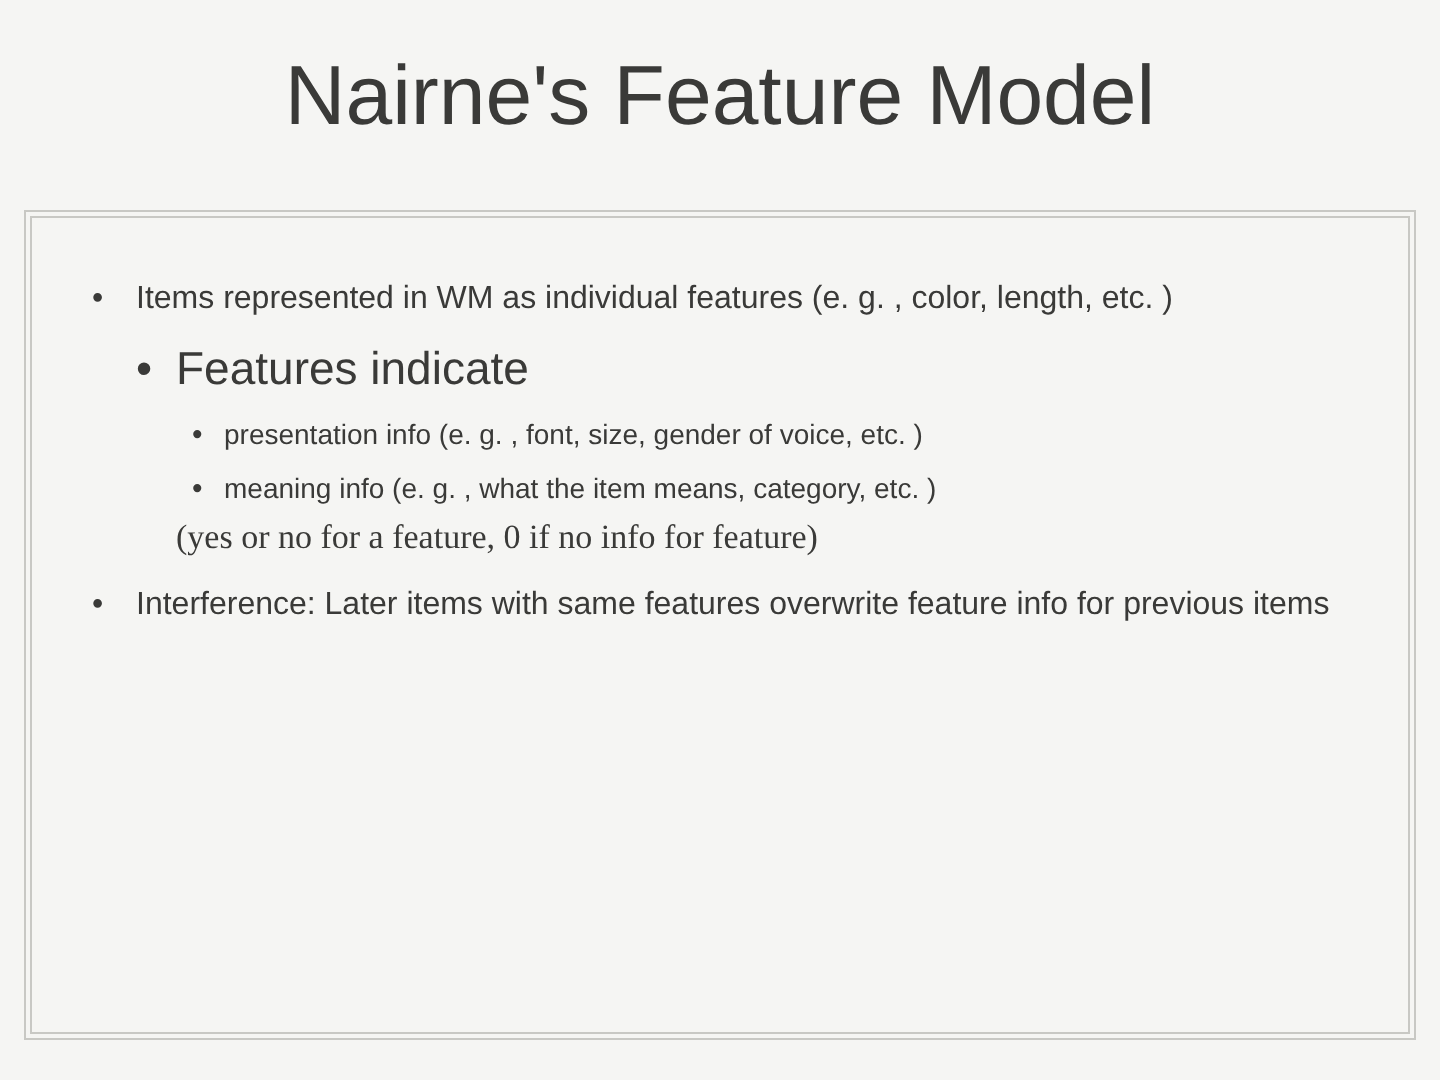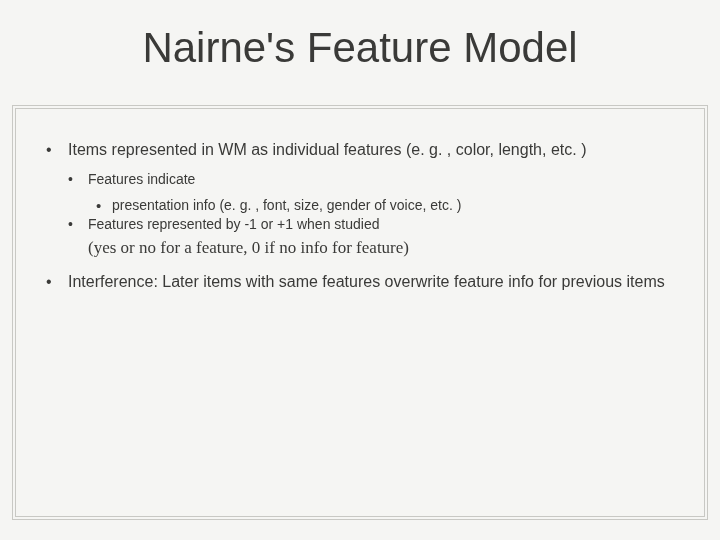--- a/index.html
+++ b/index.html
@@ -57,21 +57,21 @@
     padding-left: 28px;
     position: relative;
   }
   .lvl1::before {
     content: "•";
     position: absolute;
     left: 6px;
     top: 0;
   }
   .lvl2 {
-    font-size: 14px;
+    font-size: 23px;
     line-height: 1.3;
     margin-top: 0;
     padding-left: 48px;
     position: relative;
   }
   .lvl2::before {
     content: "•";
     position: absolute;
     left: 28px;
     top: 0;
@@ -108,23 +108,23 @@
   <div class="border-inner"></div>
 
   <h1 class="title">Nairne's Feature Model</h1>
 
   <div class="content">
     <ul>
       <li class="lvl1">Items represented in WM as individual features (e. g. , color, length, etc. )</li>
       <li>
         <div class="lvl2">Features indicate</div>
         <div class="lvl3">presentation info (e. g. , font, size, gender of voice, etc. )</div>
+        <div class="lvl3">meaning info (e. g. , what the item means, category, etc. )</div>
       </li>
       <li>
-        <div class="lvl2">Features represented by -1 or +1 when studied</div>
         <div class="note">(yes or no for a feature, 0 if no info for feature)</div>
       </li>
       <li class="spacer"></li>
       <li class="lvl1">
         <span class="ital">Interference</span><span>: Later items with same features overwrite feature info for previous items</span>
       </li>
     </ul>
   </div>
 </div>
 

